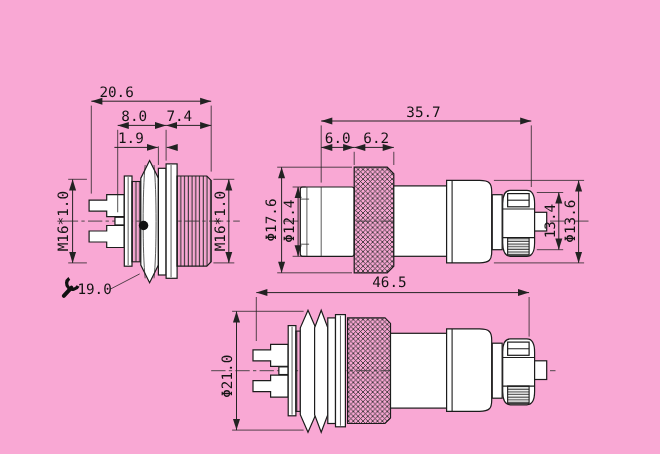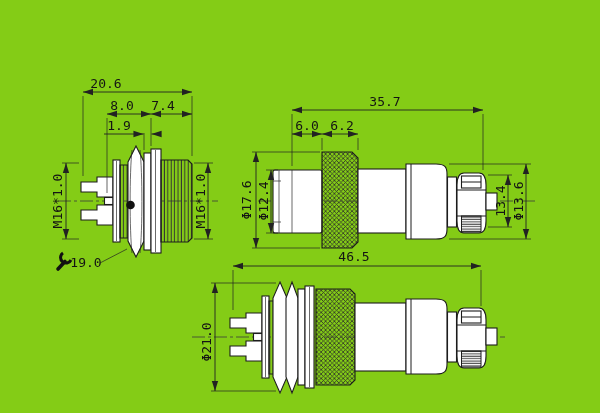--- a/index.html
+++ b/index.html
@@ -1,16 +1,16 @@
 <!DOCTYPE html>
 <html><head>
 <meta charset="utf-8">
 <style>
   html,body{margin:0;padding:0;background:#ffffff;}
-  .stage{position:relative;width:600px;height:413px;background:#84cc16;overflow:hidden;
+  .stage{position:relative;width:600px;height:413px;background:#f9a8d4;overflow:hidden;
          font-family:"DejaVu Sans Mono","Liberation Mono",monospace;}
   svg{display:block;}
   .p{fill:#ffffff;stroke:#1c1c1c;stroke-width:1.1;stroke-linejoin:miter;}
   .pl{stroke:#1c1c1c;stroke-width:1;fill:none;}
   .thin{stroke:#2a2a2a;stroke-width:.7;fill:none;}
   .d{stroke:#222222;stroke-width:.9;fill:none;}
   .e{stroke:#222222;stroke-width:.7;fill:none;}
   .cl{stroke:#3a3a3a;stroke-width:.8;fill:none;stroke-dasharray:13 3 3 3;}
   .t{font-family:"DejaVu Sans Mono","Liberation Mono",monospace;font-size:13px;fill:#141414;}
 </style>

